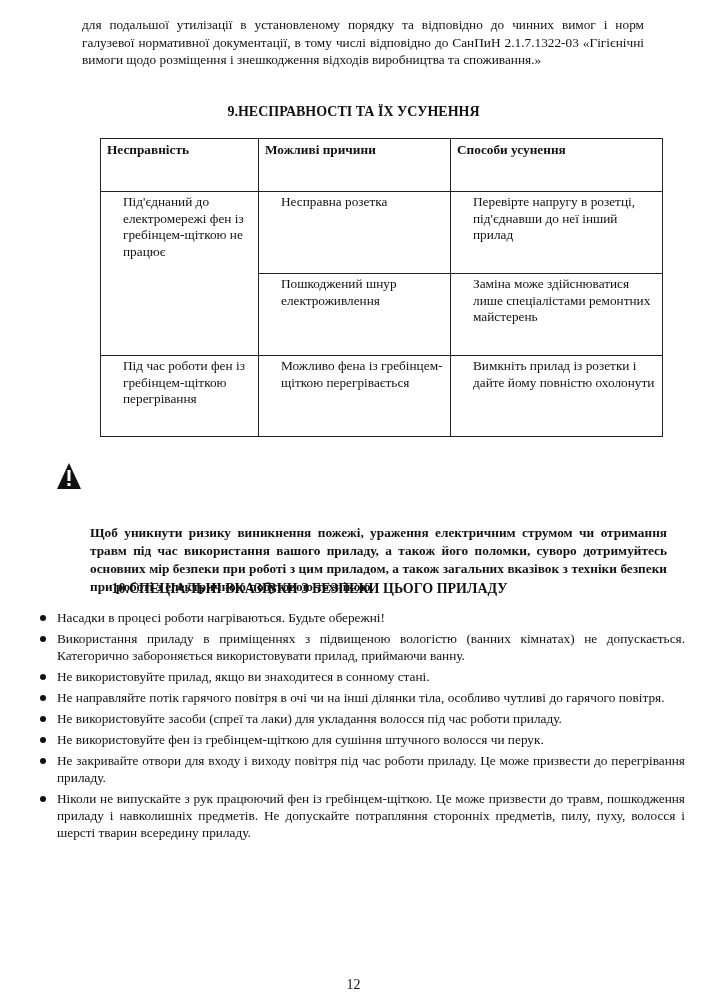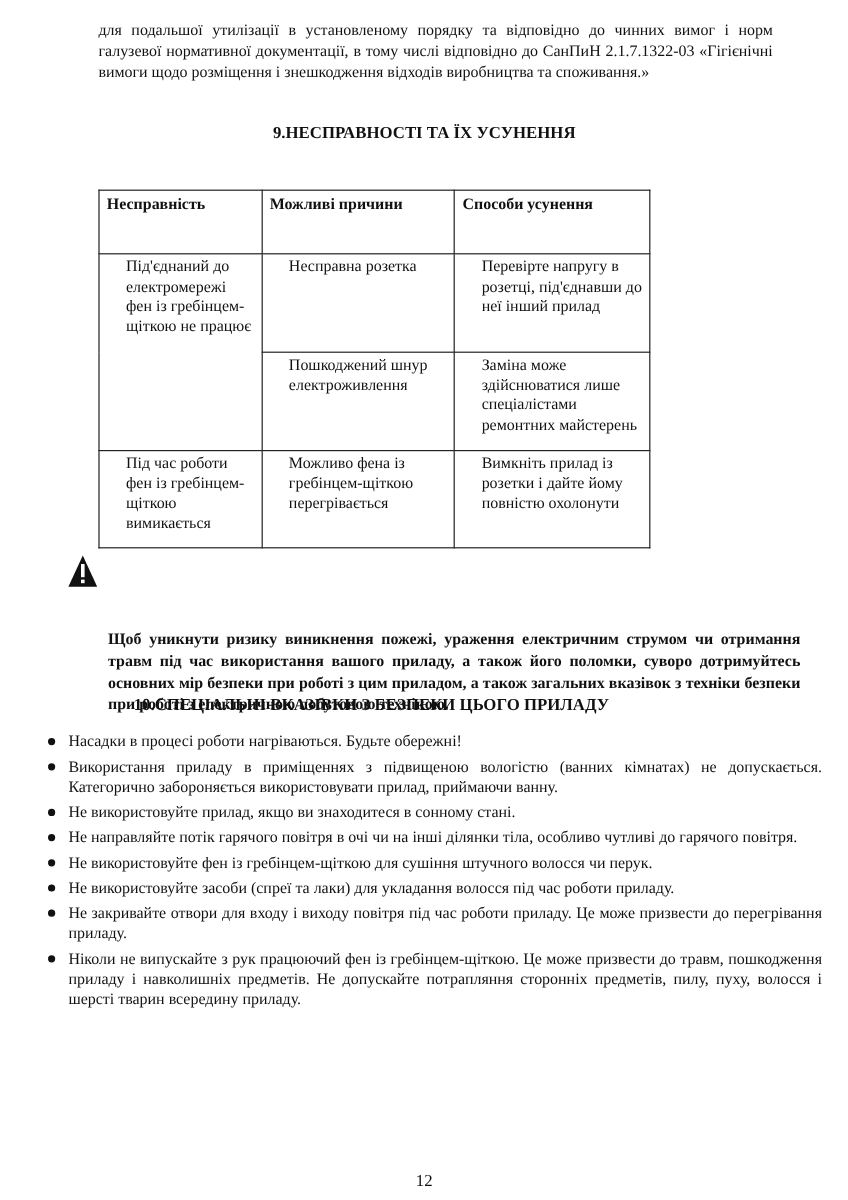--- a/index.html
+++ b/index.html
@@ -3,22 +3,22 @@
 <meta charset="utf-8">
 <style>
   html, body { margin: 0; padding: 0; background: #ffffff; }
   body { width: 707px; height: 1000px; position: relative; overflow: hidden;
          font-family: "Liberation Serif", "DejaVu Serif", serif; color: #111; }
   .intro { position: absolute; left: 82px; top: 16px; width: 562px;
            font-size: 13.3px; line-height: 17.5px; text-align: justify; }
   .intro p { margin: 0; }
   .h9 { position: absolute; left: 0; top: 104px; width: 707px; text-align: center;
         font-weight: bold; font-size: 14px; }
-  table.faults { position: absolute; left: 82px; top: 138px; width: 460px;
-                 border-collapse: collapse; font-size: 13.3px; line-height: 16.5px; margin-top: 20px; }
+  table.faults { position: absolute; left: 100px; top: 138px; width: 563px;
+                 border-collapse: collapse; font-size: 13.3px; line-height: 16.5px; }
   table.faults td, table.faults th { border: 1px solid #222; vertical-align: top;
                  text-align: left; padding: 2px 6px; }
   table.faults th { font-weight: bold; height: 47px; padding-top: 3px; }
   .c1 { width: 145px; } .c2 { width: 179px; } .c3 { width: 199px; }
   td .in { padding-left: 16px; }
   .r1 td { height: 77px; } .r2 td { height: 77px; } .r3 td { height: 76px; }
   .warn { position: absolute; left: 56px; top: 462px; width: 30px; height: 28px; }
   .warn-text { position: absolute; left: 82px; top: 484px; width: 585px;
                font-weight: bold; font-size: 13.3px; line-height: 18px; text-align: justify; margin-top: 40px; }
   .warn-text p { margin: 0; text-indent: 0; }
@@ -64,21 +64,21 @@
   <tr class="r2">
     <td>
           <div class="in">Пошкоджений шнур електроживлення</div>
         </td>
     <td>
           <div class="in">Заміна може здійснюватися лише спеціалістами ремонтних майстерень</div>
         </td>
   </tr>
   <tr class="r3">
     <td>
-          <div class="in">Під час роботи фен із гребінцем-щіткою вимикається</div>
+          <div class="in">Під час роботи фен із гребінцем-щіткою перегрівання</div>
         </td>
     <td>
           <div class="in">Можливо фена із гребінцем-щіткою перегрівається</div>
         </td>
     <td>
           <div class="in">Вимкніть прилад із розетки і дайте йому повністю охолонути</div>
         </td>
   </tr>
 </tbody>
   </table>
@@ -94,19 +94,19 @@
   <p class="first">Щоб уникнути ризику виникнення пожежі, ураження електричним струмом чи отримання травм під час використання вашого приладу, а також його поломки, суворо дотримуйтесь основних мір безпеки при роботі з цим приладом, а також загальних вказівок з техніки безпеки при роботі з електричною побутовою технікою.</p>
 </div>
 
 <div class="h10">10.СПЕЦІАЛЬНІ ВКАЗІВКИ З БЕЗПЕКИ ЦЬОГО ПРИЛАДУ</div>
 
 <ul class="rules">
   <li><span class="bullet"></span><span>Насадки в процесі роботи нагріваються. Будьте обережні!</span></li>
   <li><span class="bullet"></span><span>Використання приладу в приміщеннях з підвищеною вологістю (ванних кімнатах) не допускається. Категорично забороняється використовувати прилад, приймаючи ванну.</span></li>
   <li><span class="bullet"></span><span>Не використовуйте прилад, якщо ви знаходитеся в сонному стані.</span></li>
   <li><span class="bullet"></span><span>Не направляйте потік гарячого повітря в очі чи на інші ділянки тіла, особливо чутливі до гарячого повітря.</span></li>
+  <li><span class="bullet"></span><span>Не використовуйте засоби (спреї та лаки) для укладання волосся під час роботи приладу.</span></li>
   <li><span class="bullet"></span><span>Не використовуйте фен із гребінцем-щіткою для сушіння штучного волосся чи перук.</span></li>
-  <li><span class="bullet"></span><span>Не використовуйте засоби (спреї та лаки) для укладання волосся під час роботи приладу.</span></li>
   <li><span class="bullet"></span><span>Не закривайте отвори для входу і виходу повітря під час роботи приладу. Це може призвести до перегрівання приладу.</span></li>
   <li><span class="bullet"></span><span>Ніколи не випускайте з рук працюючий фен із гребінцем-щіткою. Це може призвести до травм, пошкодження приладу і навколишніх предметів. Не допускайте потрапляння сторонніх предметів, пилу, пуху, волосся і шерсті тварин всередину приладу.</span></li>
 </ul>
 
 <div class="pageno">12</div>
 
 </body></html>

